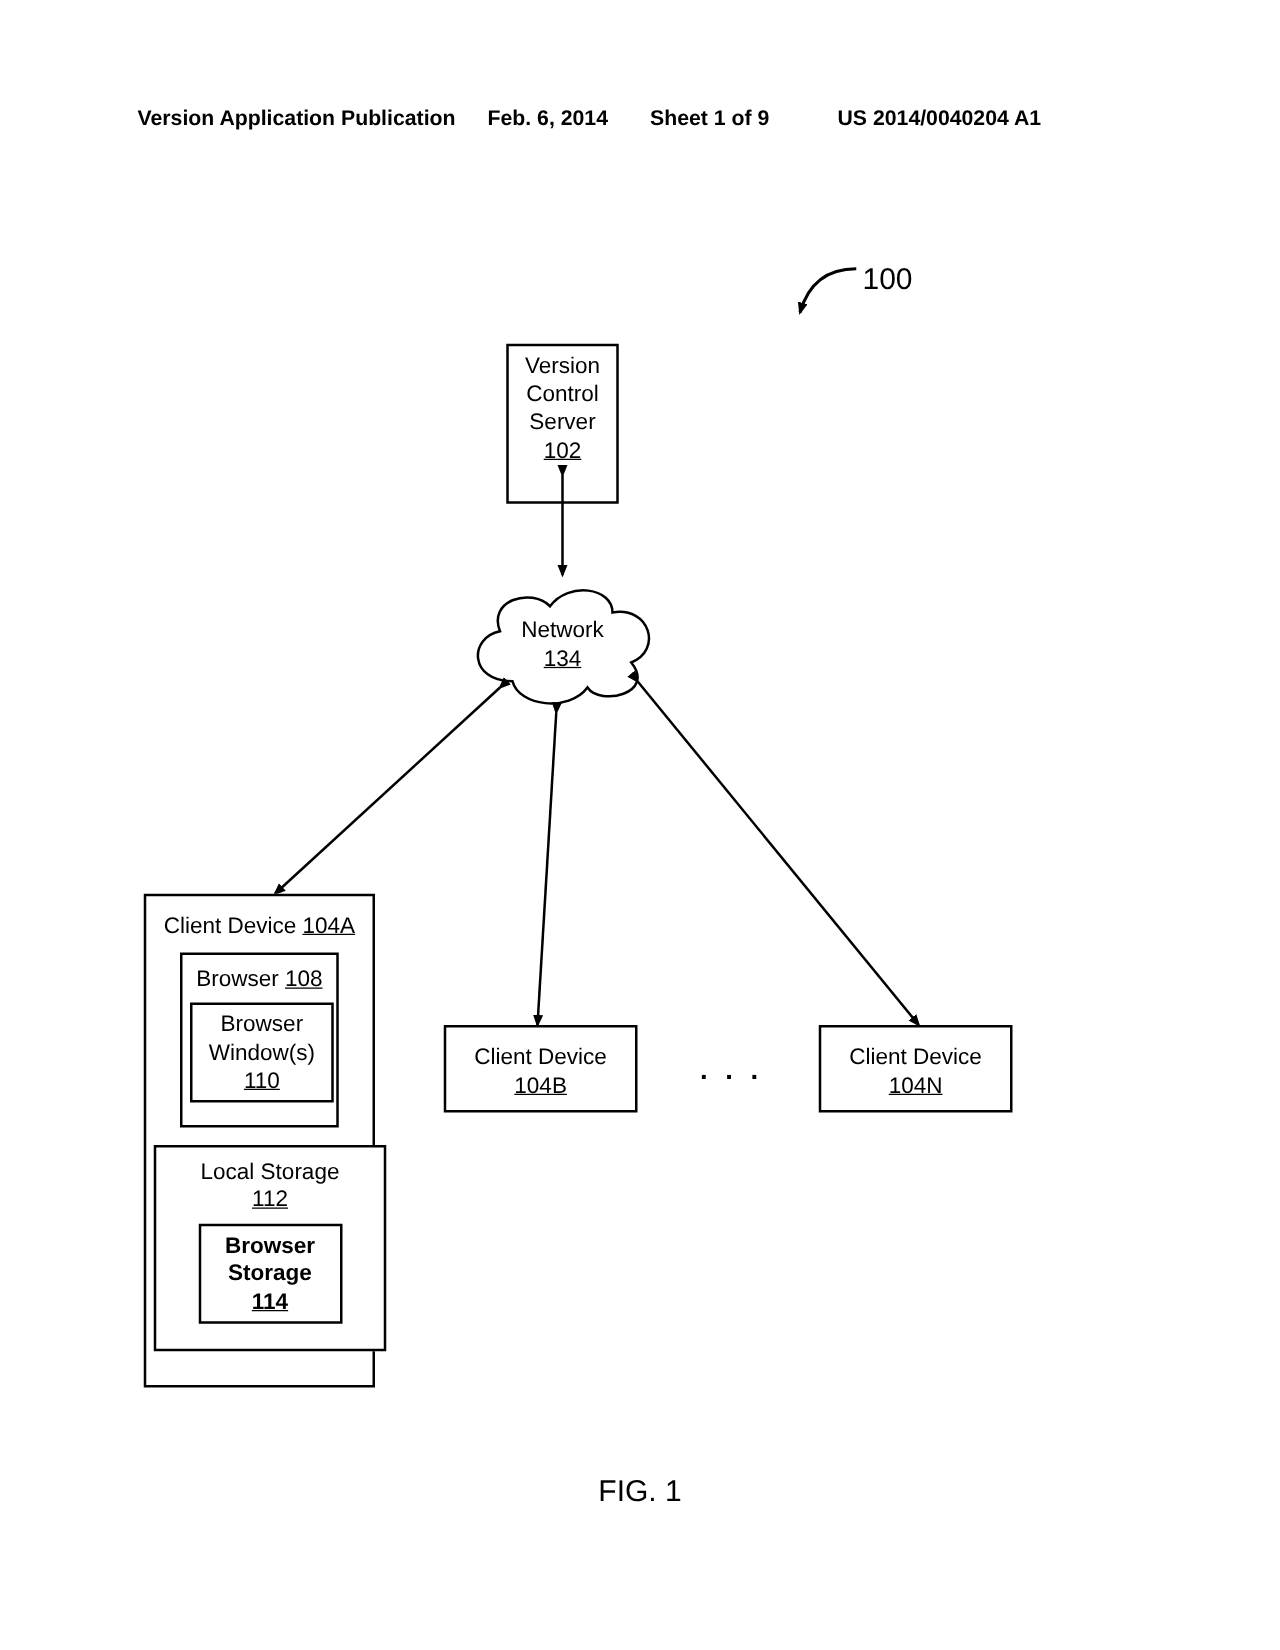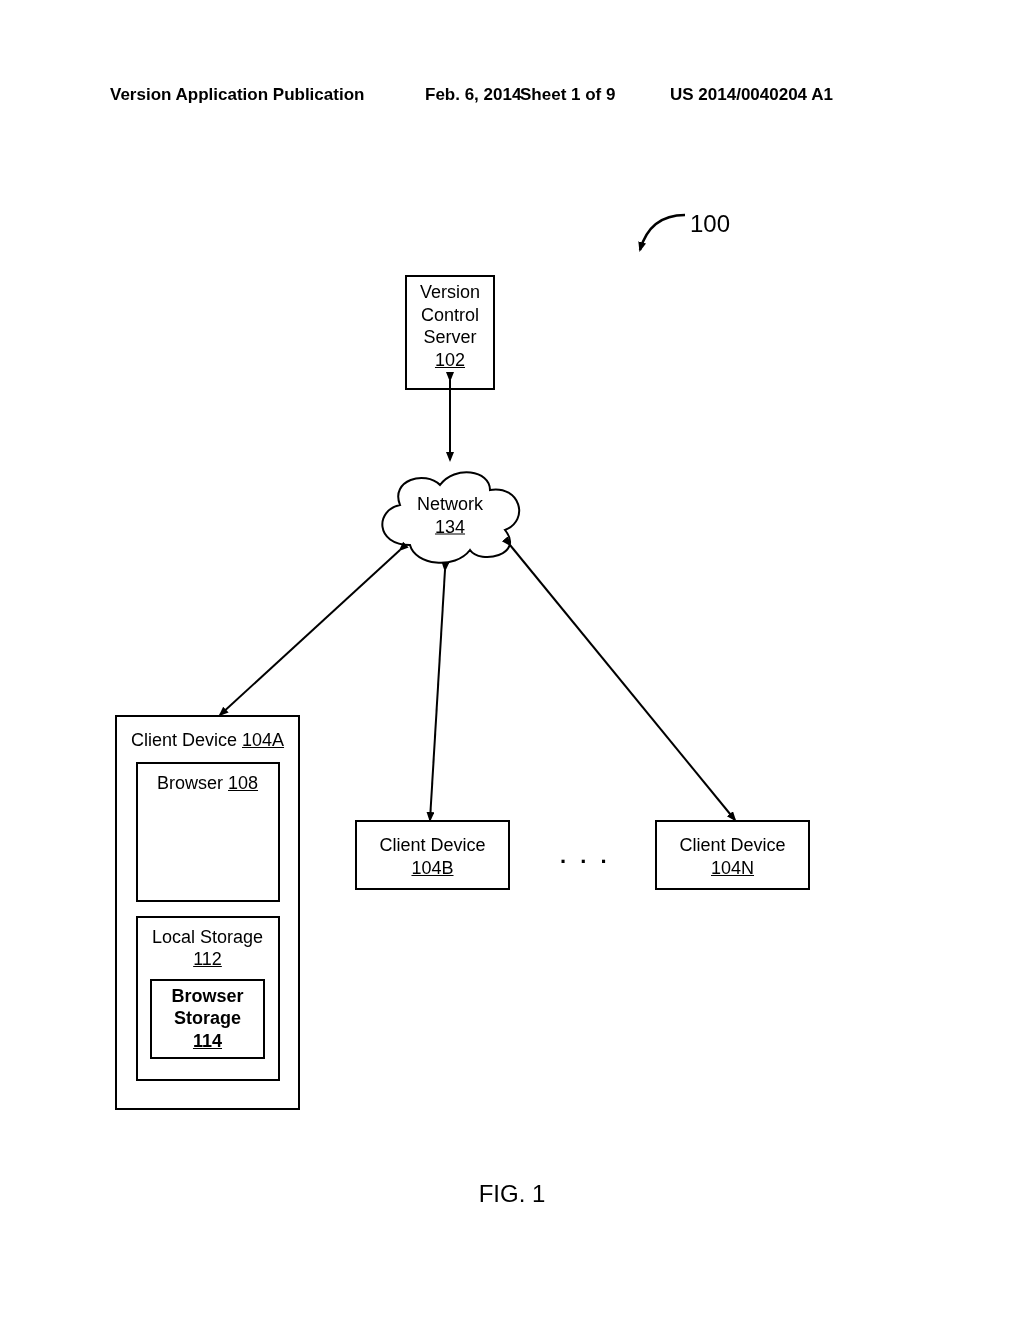--- a/index.html
+++ b/index.html
@@ -17,21 +17,21 @@
   }
   .header {
     position: absolute;
     top: 85px;
     left: 0;
     width: 100%;
     font-size: 17px;
     font-weight: bold;
   }
   .header .pub { position: absolute; left: 110px; }
-  .header .date { position: absolute; left: 390px; margin-left: 35px; }
+  .header .date { position: absolute; left: 390px; }
   .header .sheet { position: absolute; left: 520px; }
   .header .pubno { position: absolute; left: 670px; }
 
   
   .diagram {
     position: absolute;
     top: 180px;
     left: 0;
     width: 1024px;
     height: 1080px;
@@ -104,21 +104,21 @@
     <div class="label-100" style="top:30px; left:690px;">100</div>
     <svg class="arrow-layer">
       <defs>
         <marker id="arrowhead" markerWidth="12" markerHeight="12" refX="8" refY="4" orient="auto" markerUnits="userSpaceOnUse">
           <path d="M0,0 L10,4 L0,8 Z" fill="#000"></path>
         </marker>
       </defs>
       <path d="M 685 35 Q 650 35 640 70" fill="none" stroke="#000" stroke-width="2.5" marker-end="url(#arrowhead)"></path>
     </svg>
 
-    <div class="box" style="top:95px; left:405px; width:90px; height:115px;">
+    <div class="box" style="top:95px; left:405px; width:90px; height:128px;">
       <div>
         <span>Version Control Server</span>
       </div>
       <div class="ref-underline">102</div>
     </div>
 
     <div class="cloud-wrap" style="top:280px; left:370px; width:160px; height:110px;">
       <svg width="160" height="110" viewBox="0 0 160 110">
         <path d="M 40 85 
                  C 5 85 5 50 30 45
@@ -148,27 +148,31 @@
       <line x1="445" y1="390" x2="430" y2="640" stroke="#000" stroke-width="2" marker-start="url(#ah)" marker-end="url(#ah)"></line>
 
       <line x1="510" y1="365" x2="735" y2="640" stroke="#000" stroke-width="2" marker-start="url(#ah)" marker-end="url(#ah)"></line>
     </svg>
 
     <div class="box" style="top:535px; left:115px; width:185px; height:395px; text-align:center; padding:6px;">
       <div style="margin:6px 0 10px 0;">
         <span>Client Device</span> <span class="ref-underline">104A</span>
       </div>
 
-      <div class="box" style="position:relative; margin:0 auto 14px auto; width:144px; height:140px;">
+      <div class="box" style="position:relative; margin:0 auto 14px auto; width:127px; height:140px;">
         <div style="margin-top:4px;">
           <span>Browser</span> <span class="ref-underline">108</span>
         </div>
+        <div class="box" style="position:relative; margin:8px auto 0 auto; width:115px; height:80px;">
+          <div>Browser Window(s)</div>
+          <div class="ref-underline">110</div>
+        </div>
       </div>
 
-      <div class="box" style="position:relative; margin:0 auto; width:144px; height:165px;">
+      <div class="box" style="position:relative; margin:0 auto; width:186px; height:165px;">
         <div style="margin-top:4px;">
           <span>Local Storage</span>
         </div>
         <div class="ref-underline">112</div>
         <div class="box" style="position:relative; margin:8px auto 0 auto; width:115px; height:80px;font-weight:bold;">
           <div>Browser Storage</div>
           <div class="ref-underline">114</div>
         </div>
       </div>
     </div>

